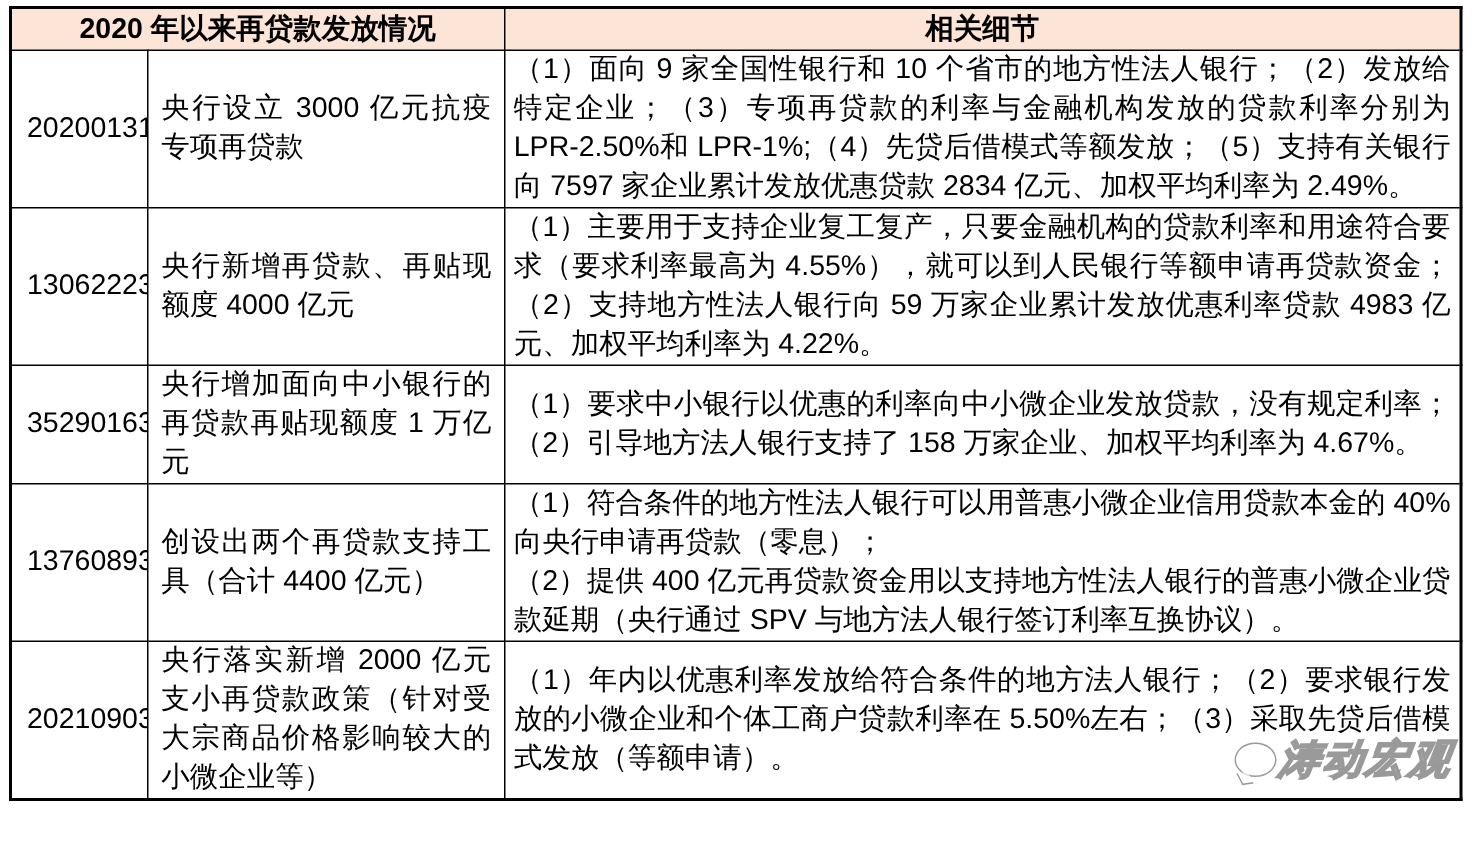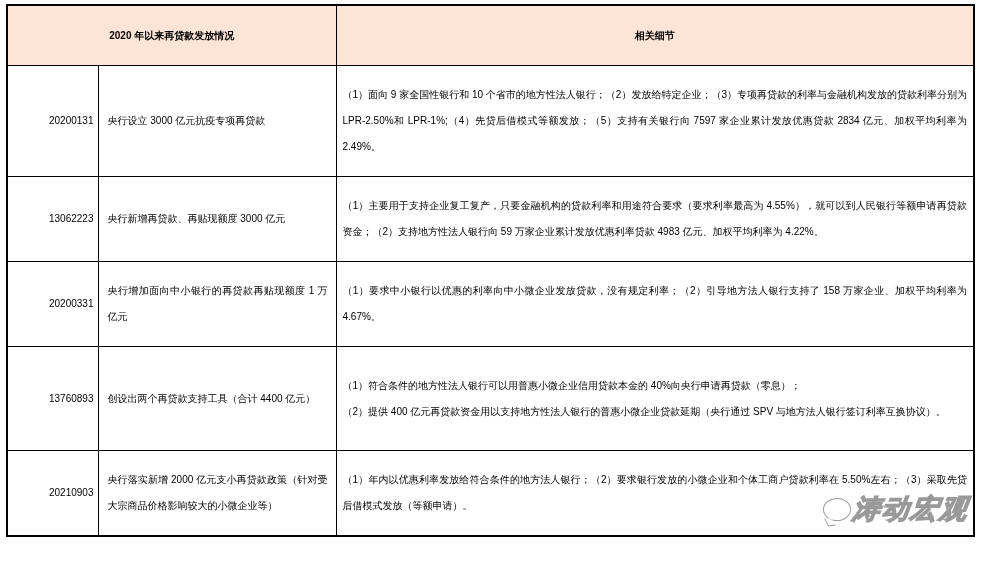--- a/index.html
+++ b/index.html
@@ -14,25 +14,25 @@
     border-collapse:collapse;
     table-layout:fixed;
     width:967px;
     border:2px solid #000000;
   }
   col.c1{width:91px;}
   col.c2{width:238px;}
   col.c3{width:638px;}
   th,td{
     border:1px solid #000000;
-    font-size:10px;
+    font-size:19px;
     line-height:26px;
     vertical-align:middle;
     overflow:hidden;
-    padding:16px;
+    padding:0;
   }
   tr.header-row th{
     background:#fce4d6;
     font-weight:bold;
     text-align:center;
     height:27px;
     line-height:27px;
   }
   td.date{
     text-align:right;
@@ -114,25 +114,25 @@
       </tr>
     </thead>
     <tbody>
       <tr class="rh-1">
         <td class="date">20200131</td>
         <td class="event">央行设立 3000 亿元抗疫专项再贷款</td>
         <td class="details">（1）面向 9 家全国性银行和 10 个省市的地方性法人银行；（2）发放给特定企业；（3）专项再贷款的利率与金融机构发放的贷款利率分别为 LPR-2.50%和 LPR-1%;（4）先贷后借模式等额发放；（5）支持有关银行向 7597 家企业累计发放优惠贷款 2834 亿元、加权平均利率为 2.49%。</td>
       </tr>
       <tr class="rh-2">
         <td class="date">13062223</td>
-        <td class="event">央行新增再贷款、再贴现额度 3000 亿元</td>
+        <td class="event">央行新增再贷款、再贴现额度 4000 亿元</td>
         <td class="details">（1）主要用于支持企业复工复产，只要金融机构的贷款利率和用途符合要求（要求利率最高为 4.55%），就可以到人民银行等额申请再贷款资金；（2）支持地方性法人银行向 59 万家企业累计发放优惠利率贷款 4983 亿元、加权平均利率为 4.22%。</td>
       </tr>
       <tr class="rh-3">
-        <td class="date">20200331</td>
+        <td class="date">35290163</td>
         <td class="event">央行增加面向中小银行的再贷款再贴现额度 1 万亿元</td>
         <td class="details">（1）要求中小银行以优惠的利率向中小微企业发放贷款，没有规定利率；（2）引导地方法人银行支持了 158 万家企业、加权平均利率为 4.67%。</td>
       </tr>
       <tr class="rh-4">
         <td class="date">13760893</td>
         <td class="event">创设出两个再贷款支持工具（合计 4400 亿元）</td>
         <td class="details">（1）符合条件的地方性法人银行可以用普惠小微企业信用贷款本金的 40%向央行申请再贷款（零息）；
 （2）提供 400 亿元再贷款资金用以支持地方性法人银行的普惠小微企业贷款延期（央行通过 SPV 与地方法人银行签订利率互换协议）。</td>
       </tr>
       <tr class="rh-6">

